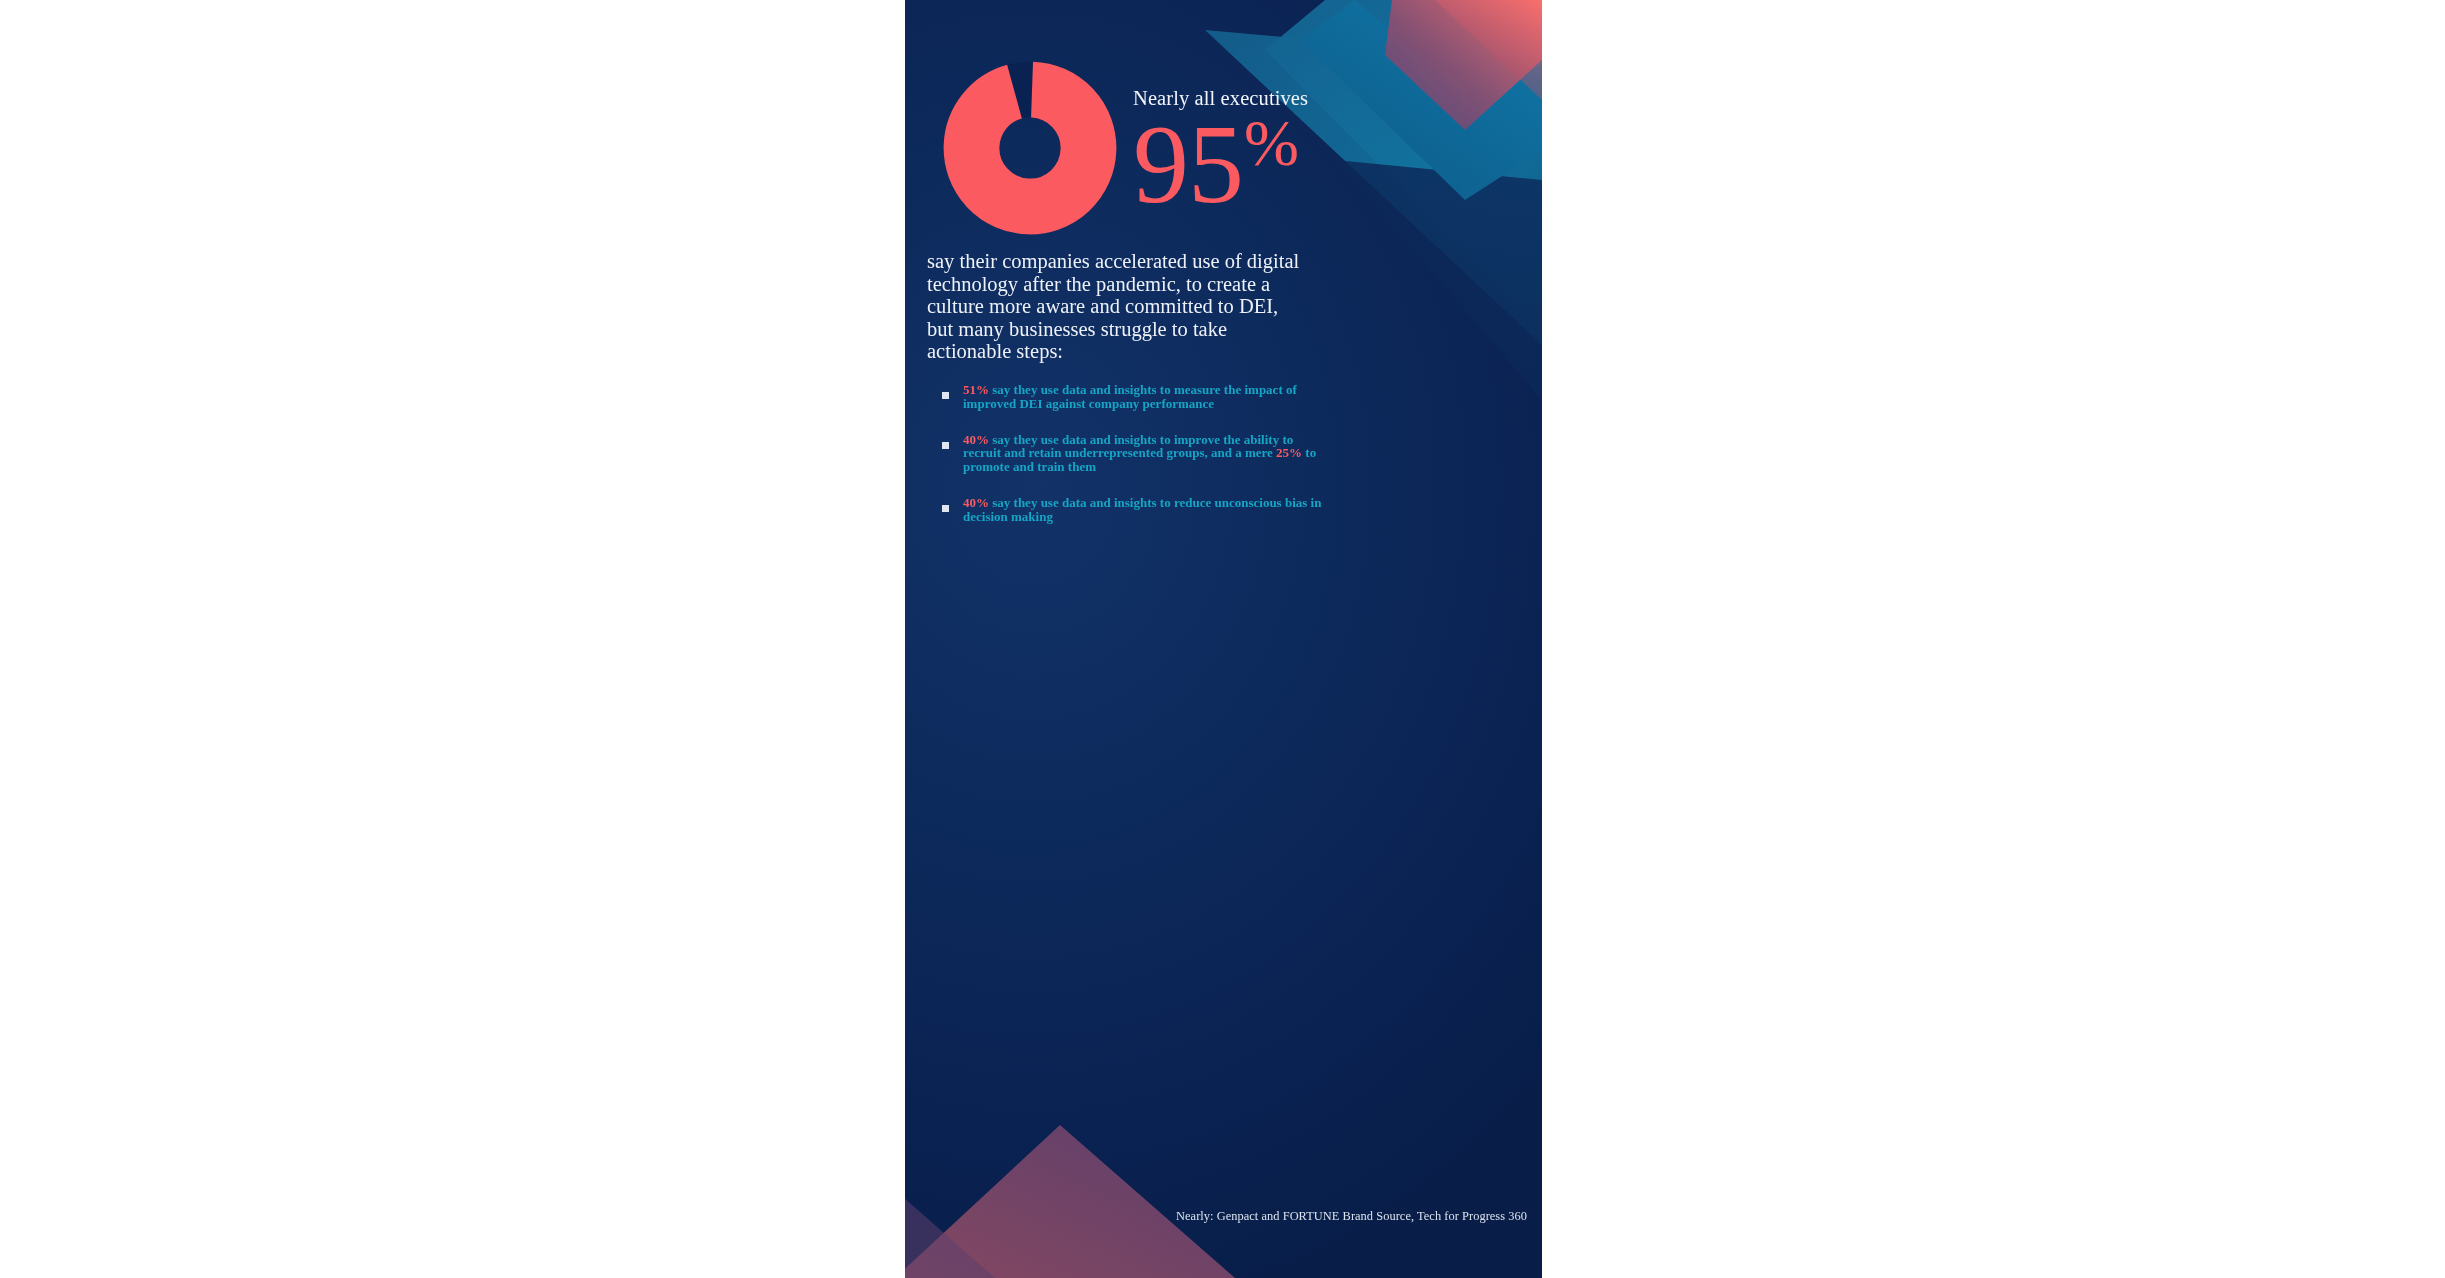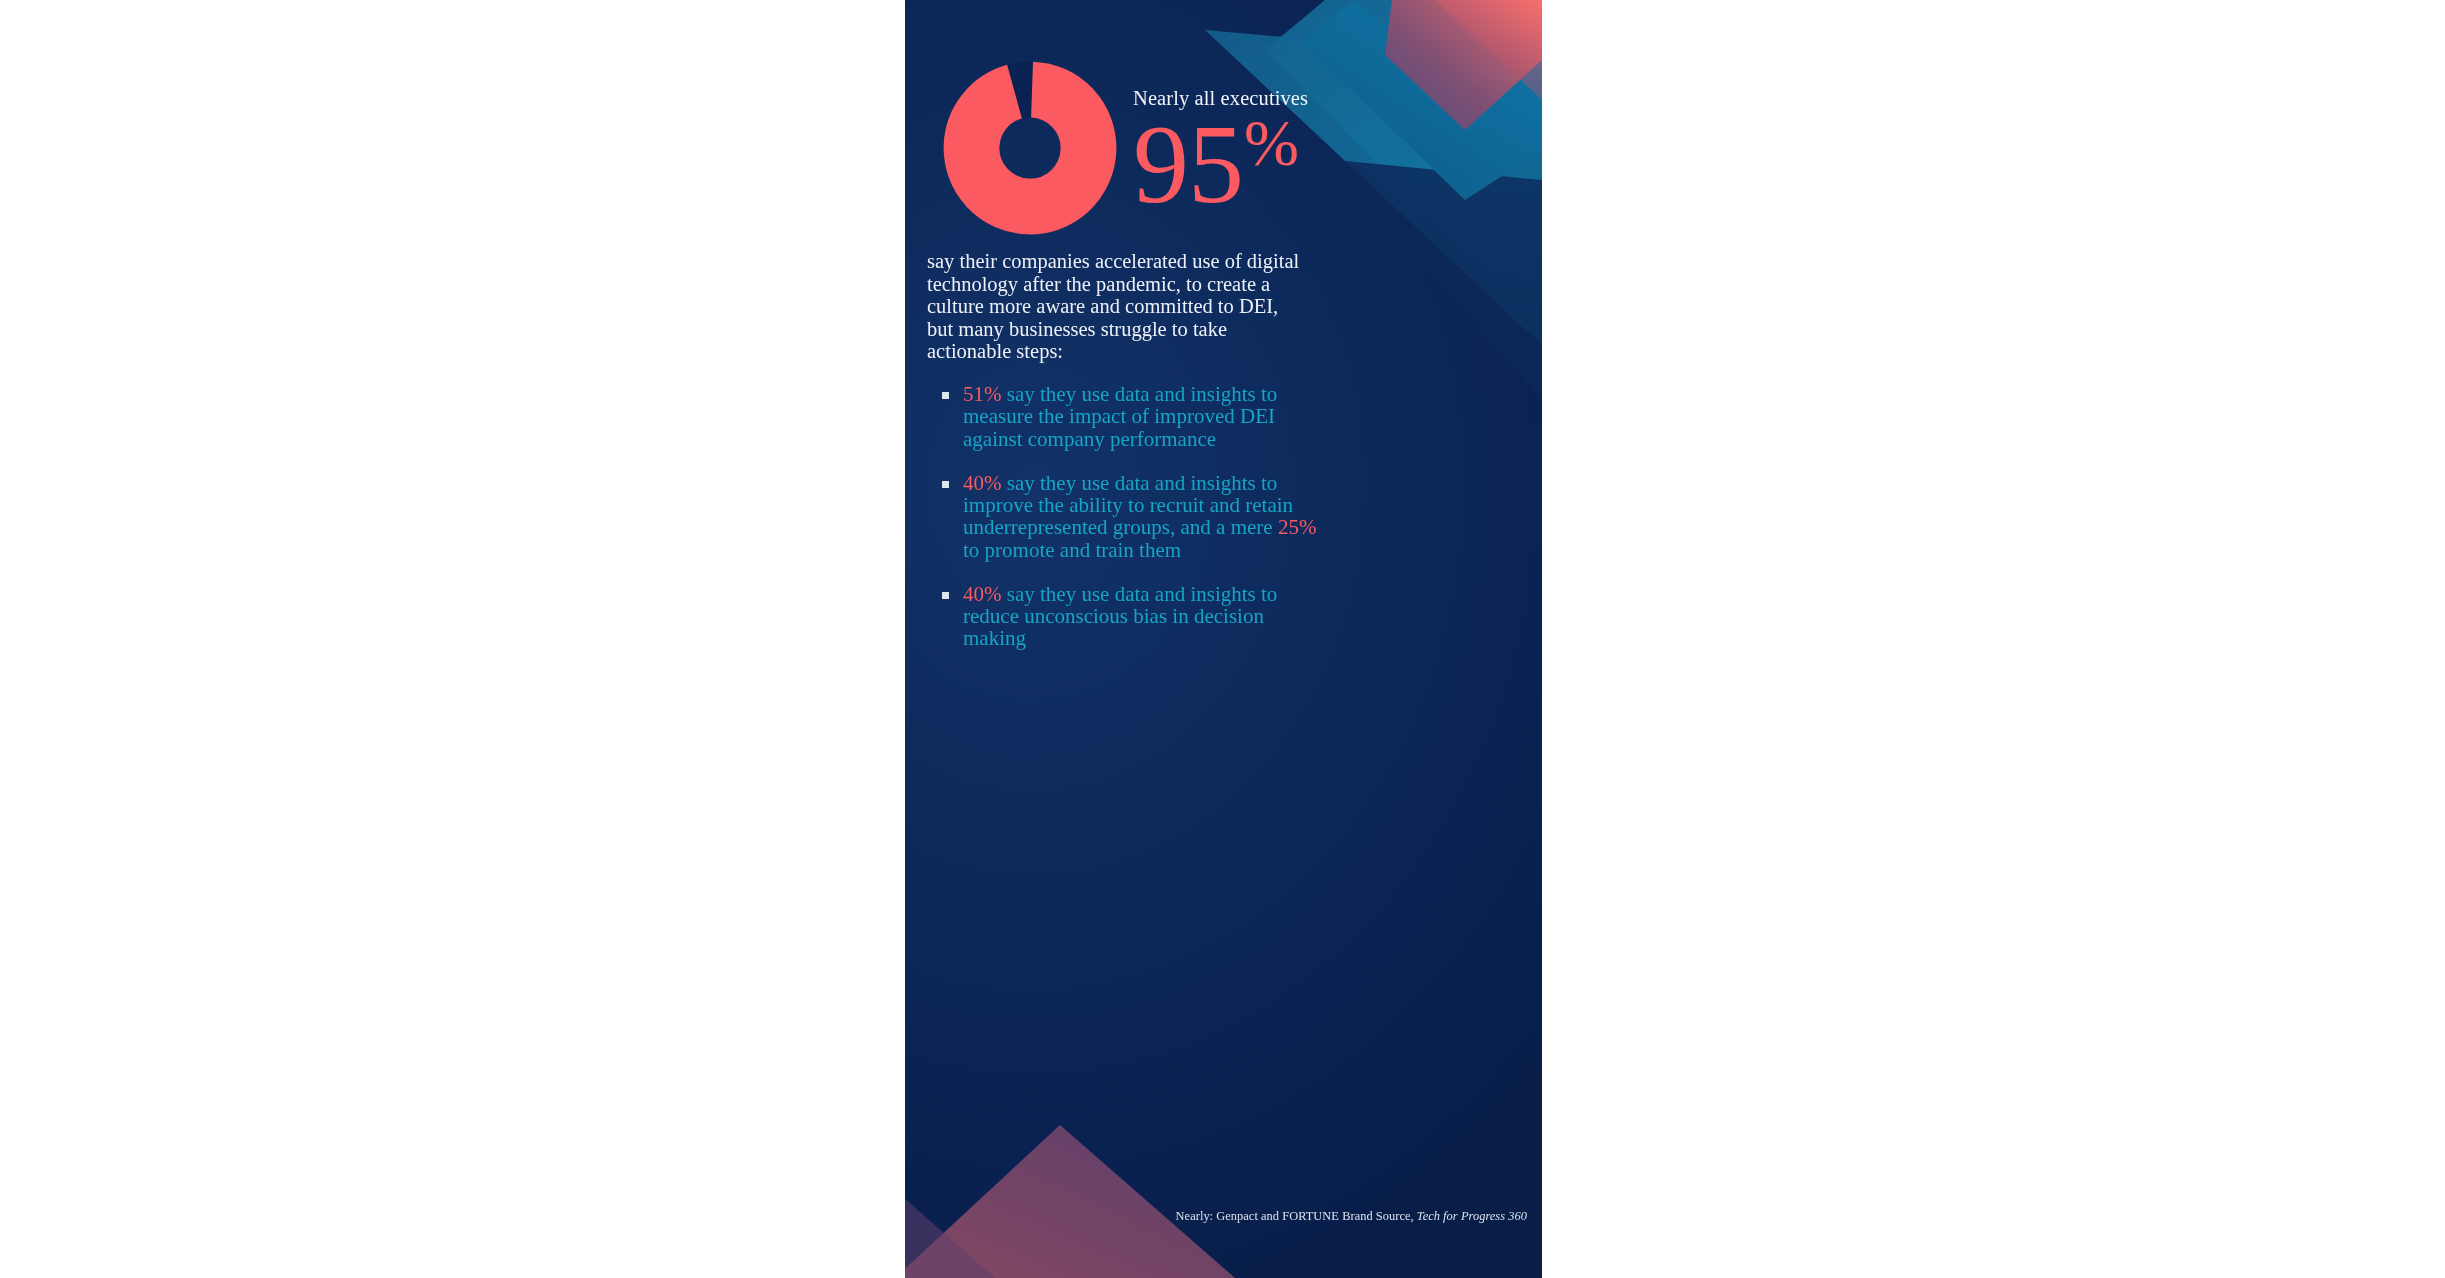--- a/index.html
+++ b/index.html
@@ -98,23 +98,23 @@
   .bullets {
     position: absolute;
     left: 29px;
     top: 383px;
     width: 390px;
   }
   .bullet {
     position: relative;
     padding-left: 29px;
     color: #16a5c4;
-    font-size: 21px;
+    font-size: 13px;
     line-height: 1.06;
-    font-weight: 400;
+    font-weight: 700;
     margin-bottom: 22px;
   }
   .bullet:last-child { margin-bottom: 0; }
   .bullet .marker {
     position: absolute;
     left: 8px;
     top: 9px;
     width: 7px;
     height: 7px;
     background: #dfe6ef;
@@ -126,21 +126,21 @@
     position: absolute;
     left: 22px;
     top: 1209px;
     width: 600px;
     text-align: right;
     padding-right: 19px;
     color: #dbe3ee;
     font-size: 12.4px;
     letter-spacing: .05px;
   }
-  .source .work { font-style: italic; }
+  .source .work { }
 </style>
 </head>
 <body>
 
 <div id="stage">
   <div id="panel">
 
     <svg id="deco" viewBox="0 0 637 1278" preserveAspectRatio="none">
       <defs>
         <linearGradient id="gTealBand" x1="0" y1="0" x2="1" y2="1">

